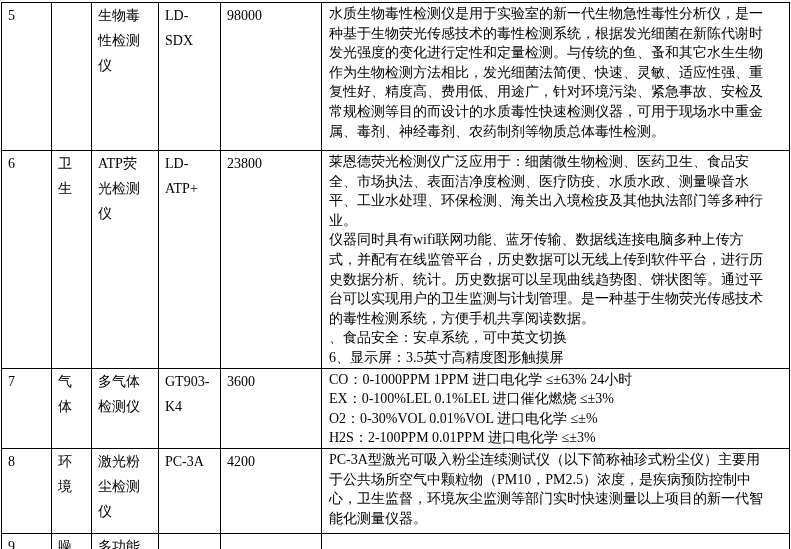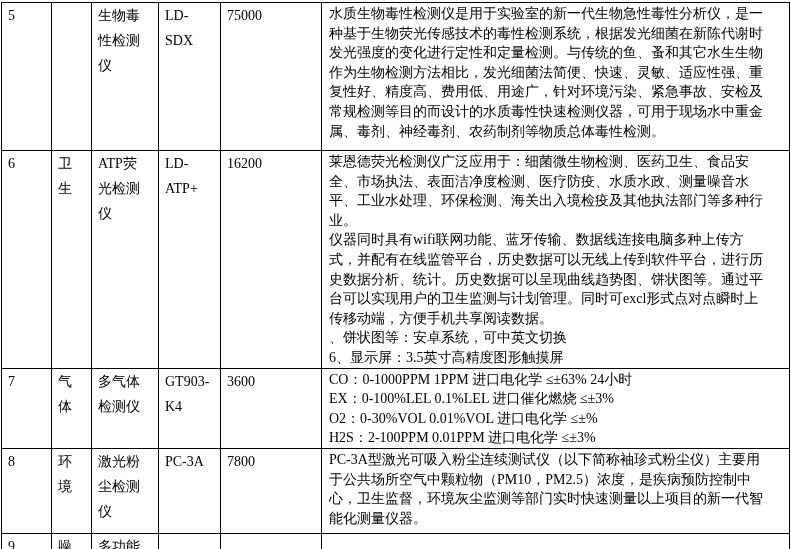--- a/index.html
+++ b/index.html
@@ -71,21 +71,21 @@
           <td>
             <div class="line">生物毒</div>
             <div class="line">性检测</div>
             <div class="line">仪</div>
           </td>
           <td>
             <div class="line">LD-</div>
             <div class="line">SDX</div>
           </td>
           <td>
-            <div class="line">75000</div>
+            <div class="line">98000</div>
           </td>
           <td class="td-desc">
             <div class="para">水质生物毒性检测仪是用于实验室的新一代生物急性毒性分析仪，是一种基于生物荧光传感技术的毒性检测系统，根据发光细菌在新陈代谢时发光强度的变化进行定性和定量检测。与传统的鱼、蚤和其它水生生物作为生物检测方法相比，发光细菌法简便、快速、灵敏、适应性强、重复性好、精度高、费用低、用途广，针对环境污染、紧急事故、安检及常规检测等目的而设计的水质毒性快速检测仪器，可用于现场水中重金属、毒剂、神经毒剂、农药制剂等物质总体毒性检测。</div>
           </td>
         </tr>
         <tr class="r-1">
           <td>
             <div class="line">6</div>
           </td>
           <td>
@@ -95,26 +95,26 @@
           <td>
             <div class="line">ATP荧</div>
             <div class="line">光检测</div>
             <div class="line">仪</div>
           </td>
           <td>
             <div class="line">LD-</div>
             <div class="line">ATP+</div>
           </td>
           <td>
-            <div class="line">16200</div>
+            <div class="line">23800</div>
           </td>
           <td class="td-desc">
             <div class="para">莱恩德荧光检测仪广泛应用于：细菌微生物检测、医药卫生、食品安全、市场执法、表面洁净度检测、医疗防疫、水质水政、测量噪音水平、工业水处理、环保检测、海关出入境检疫及其他执法部门等多种行业。</div>
-            <div class="para">仪器同时具有wifi联网功能、蓝牙传输、数据线连接电脑多种上传方式，并配有在线监管平台，历史数据可以无线上传到软件平台，进行历史数据分析、统计。历史数据可以呈现曲线趋势图、饼状图等。通过平台可以实现用户的卫生监测与计划管理。同时可excl形式点对点瞬时上传移动端，方便手机共享阅读数据。</div>
-            <div class="para">、饼状图等：安卓系统，可中英文切换</div>
+            <div class="para">仪器同时具有wifi联网功能、蓝牙传输、数据线连接电脑多种上传方式，并配有在线监管平台，历史数据可以无线上传到软件平台，进行历史数据分析、统计。历史数据可以呈现曲线趋势图、饼状图等。通过平台可以实现用户的卫生监测与计划管理。是一种基于生物荧光传感技术的毒性检测系统，方便手机共享阅读数据。</div>
+            <div class="para">、食品安全：安卓系统，可中英文切换</div>
             <div class="para">6、显示屏：3.5英寸高精度图形触摸屏</div>
           </td>
         </tr>
         <tr class="r-2">
           <td>
             <div class="line">7</div>
           </td>
           <td>
             <div class="line">气</div>
             <div class="line">体</div>
@@ -147,21 +147,21 @@
           </td>
           <td>
             <div class="line">激光粉</div>
             <div class="line">尘检测</div>
             <div class="line">仪</div>
           </td>
           <td>
             <div class="line">PC-3A</div>
           </td>
           <td>
-            <div class="line">7800</div>
+            <div class="line">4200</div>
           </td>
           <td class="td-desc">
             <div class="para">PC-3A型激光可吸入粉尘连续测试仪（以下简称袖珍式粉尘仪）主要用于公共场所空气中颗粒物（PM10，PM2.5）浓度，是疾病预防控制中心，卫生监督，环境灰尘监测等部门实时快速测量以上项目的新一代智能化测量仪器。</div>
           </td>
         </tr>
         <tr class="r-4">
           <td>
             <div class="line">9</div>
           </td>
           <td>

